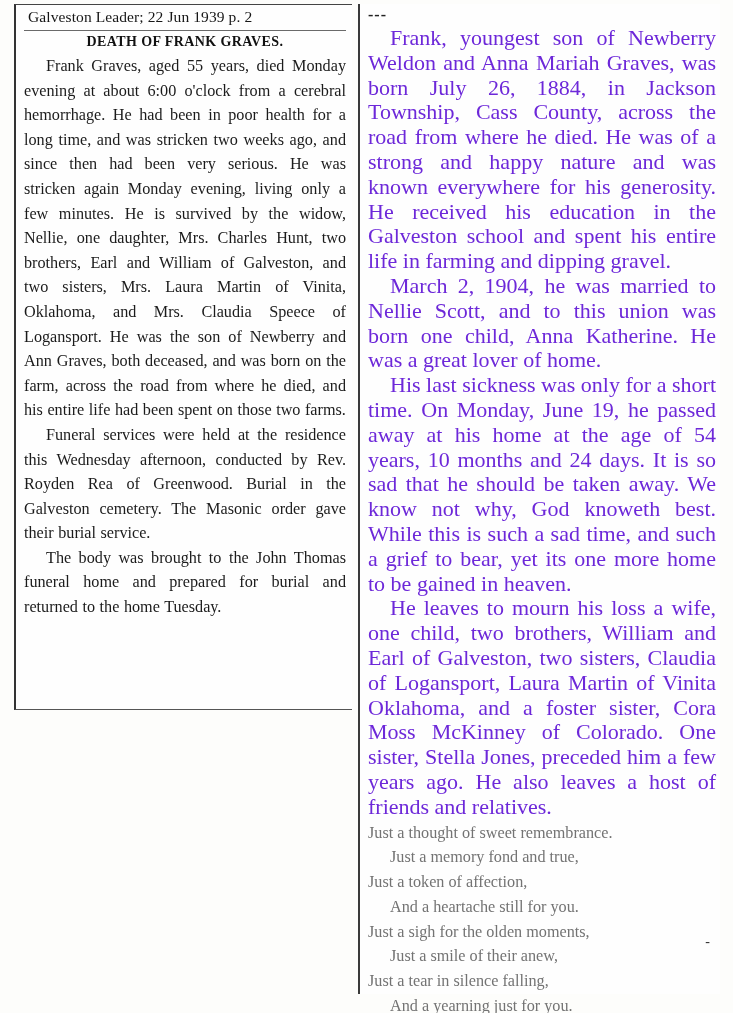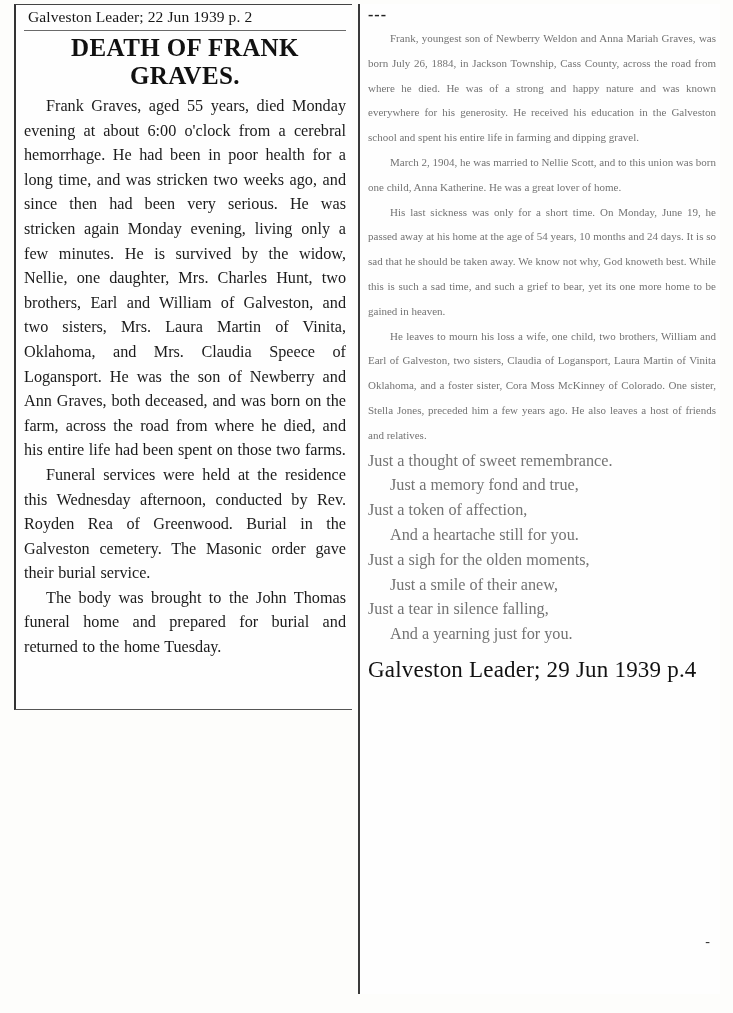--- a/index.html
+++ b/index.html
@@ -46,21 +46,21 @@
     white-space: nowrap;
   }
   .rule {
     border: none;
     border-top: 1px solid #6a6a6a;
     margin: 1px 0 3px 0;
     height: 0;
   }
   #left-headline {
     text-align: center;
-    font-size: 25px;
+    font-size: 14px;
     font-weight: bold;
     letter-spacing: 0.4px;
     color: #111;
     margin: 2px 0 4px 0;
   }
   .body-text p {
     margin: 0 0 0 0;
     text-indent: 22px;
     text-align: justify;
     font-size: 16.2px;
@@ -101,23 +101,23 @@
     font-size: 18.5px;
     font-weight: bold;
     letter-spacing: 1.2px;
     color: #111;
     padding-right: 28px;
   }
   #right-body p {
     margin: 0;
     text-indent: 22px;
     text-align: justify;
-    font-size: 11px;
+    font-size: 22px;
     line-height: 24.8px;
-    color: #737373;
+    color: #6d28d9;
   }
   .poem {
     margin-top: 1px;
   }
   .poem div {
     font-size: 16.2px;
     line-height: 24.8px;
     color: #737373;
     text-align: left;
     white-space: nowrap;

